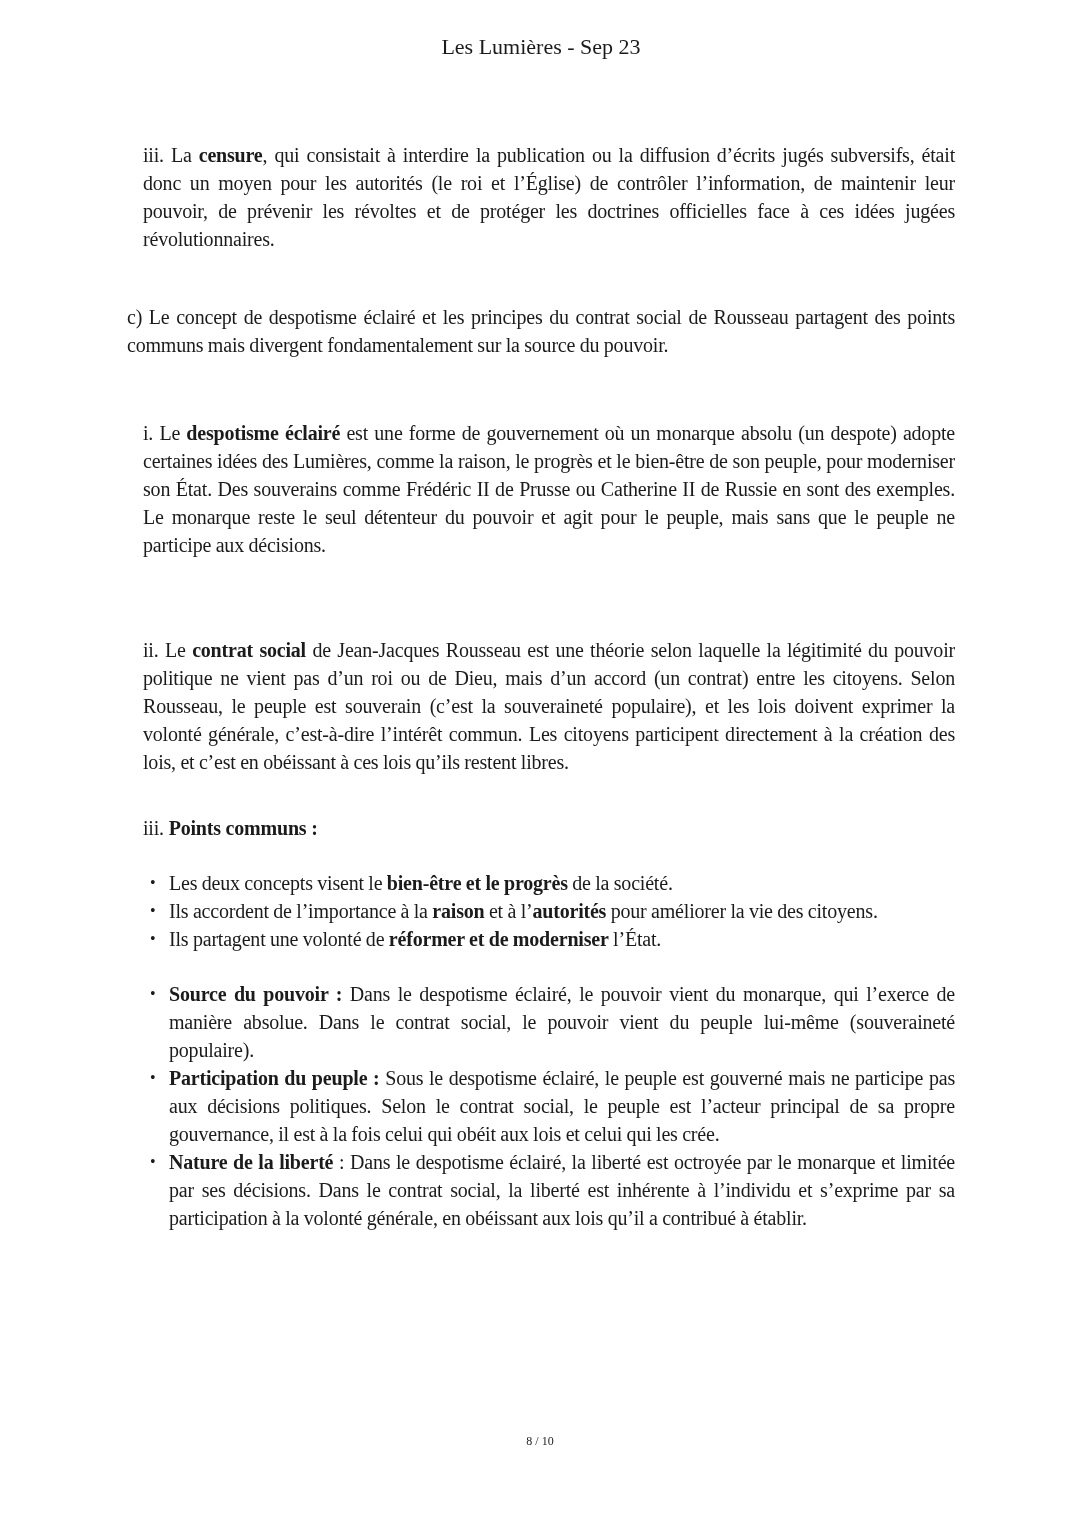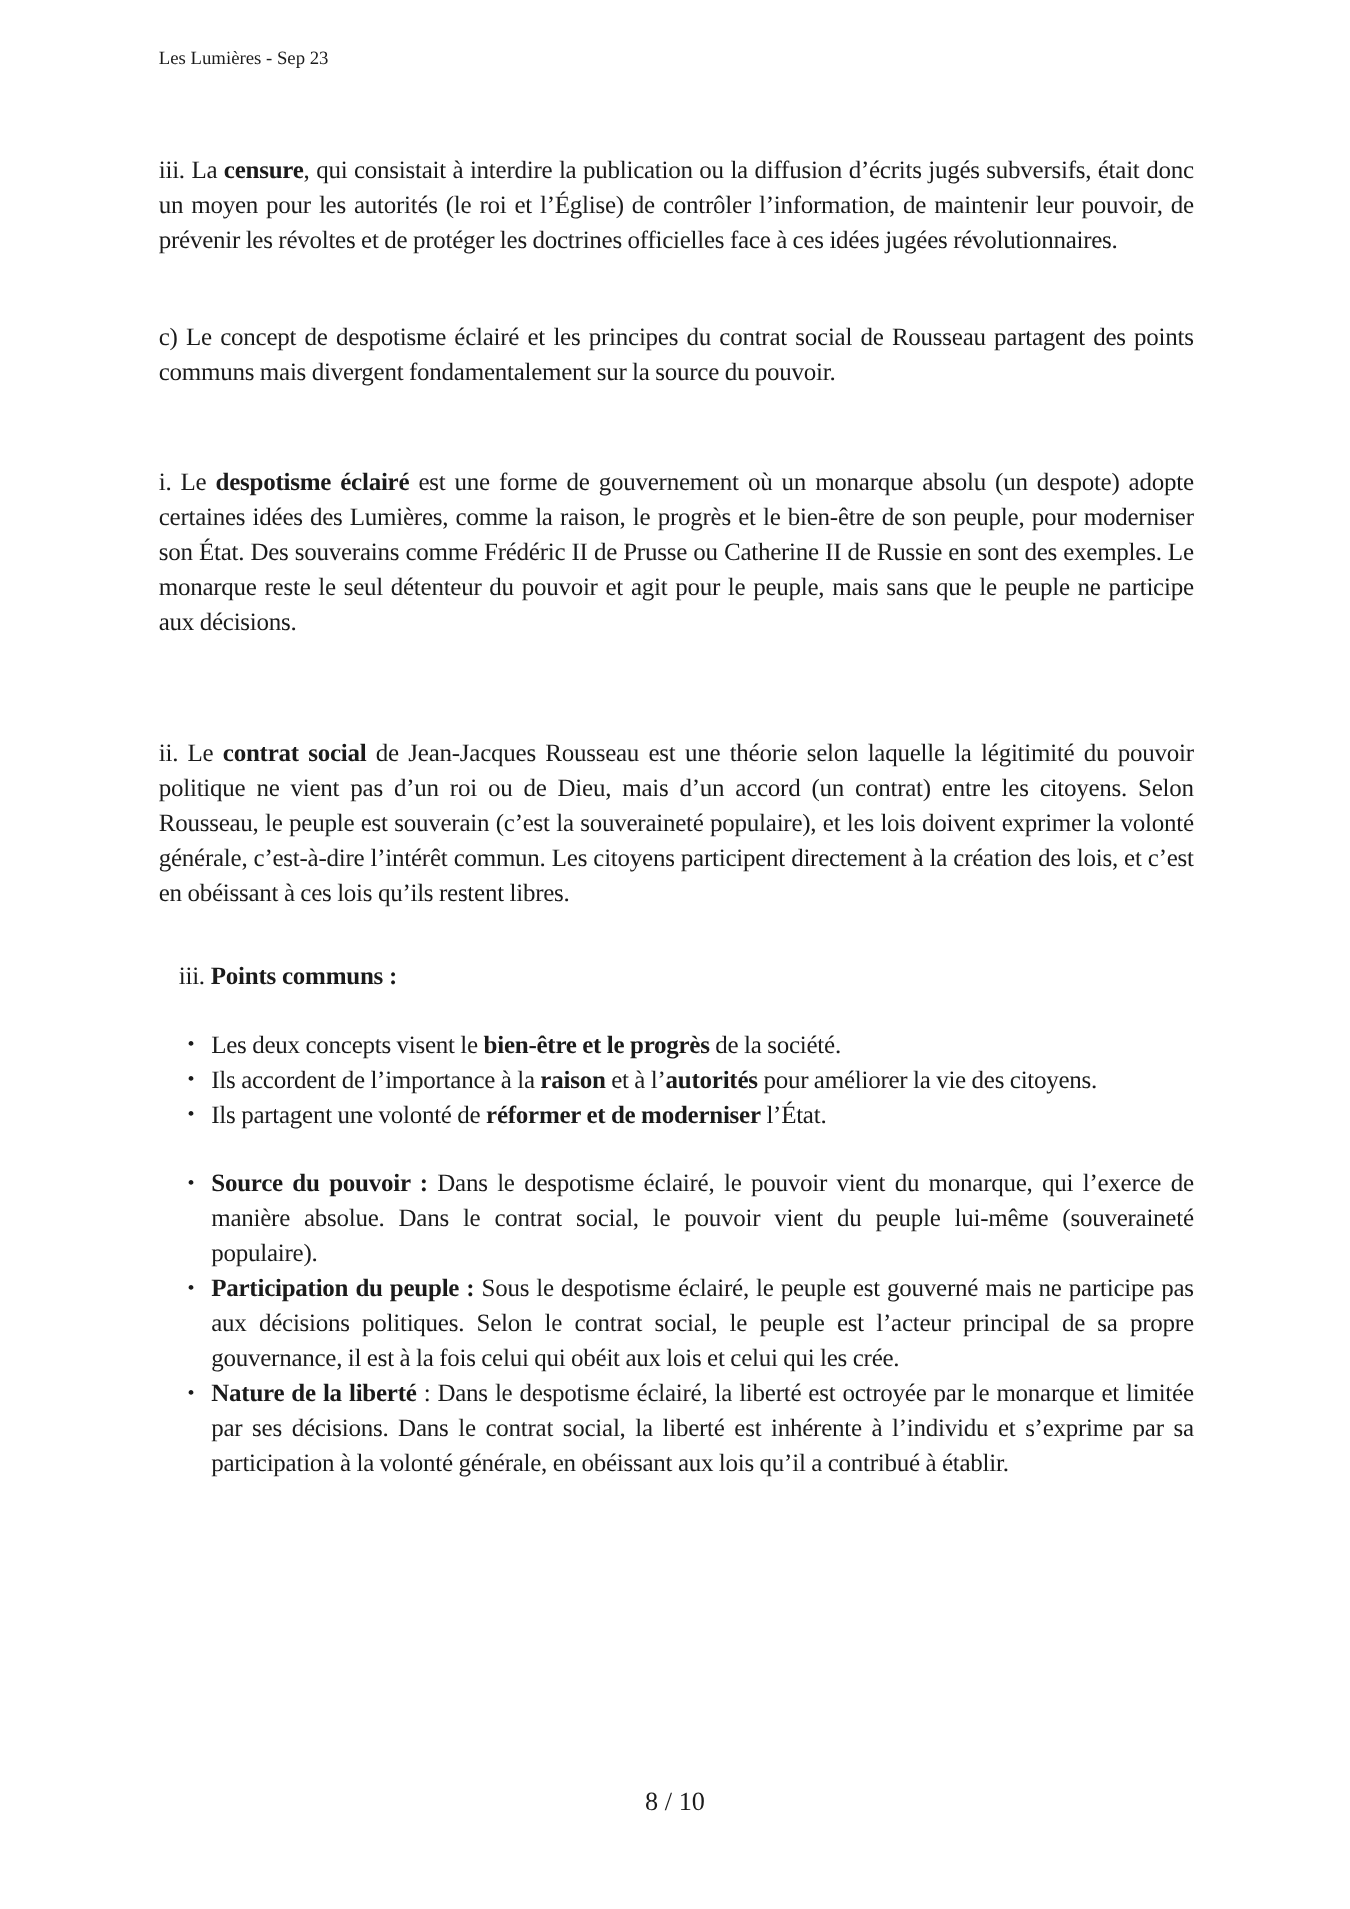--- a/index.html
+++ b/index.html
@@ -16,34 +16,34 @@
     position: relative;
     width: 1080px;
     height: 1527px;
     box-sizing: border-box;
     padding: 34px 125px 0 127px;
     background: #ffffff;
     font-family: "Liberation Serif", "DejaVu Serif", serif;
     color: #1b1b1b;
   }
   .header {
-    text-align: left;
-    font-size: 15px;
+    text-align: center;
+    font-size: 22px;
     line-height: 26px;
-    margin-bottom: 62px;
+    margin-bottom: 81px;
   }
   .para {
     margin: 0;
     font-size: 20px;
     line-height: 28px;
     text-align: justify;
     letter-spacing: -0.2px;
     word-spacing: -0.3px;
   }
-  .indent { }
+  .indent { margin-left: 16px; }
   .para-c  { margin-top: 50px; }
   .para-i  { margin-top: 60px; }
   .para-ii { margin-top: 77px; }
   .heading {
     margin: 38px 0 0 16px;
     font-size: 20px;
     line-height: 28px;
     font-weight: normal;
     letter-spacing: -0.2px;
   }
@@ -69,21 +69,21 @@
     color: #1b1b1b;
   }
   .li-text { flex: 1; }
   .list-just .li-text { text-align: justify; font-family: Liberation Serif, serif; }
   .footer {
     position: absolute;
     left: 0;
     right: 0;
     top: 1428px;
     text-align: center;
-    font-size: 21px;
+    font-size: 12px;
     line-height: 26px;
   }
 </style>
 </head>
 <body>
 
 <div class="page">
 
   <div class="header">
     <span>Les Lumières - Sep 23</span>

